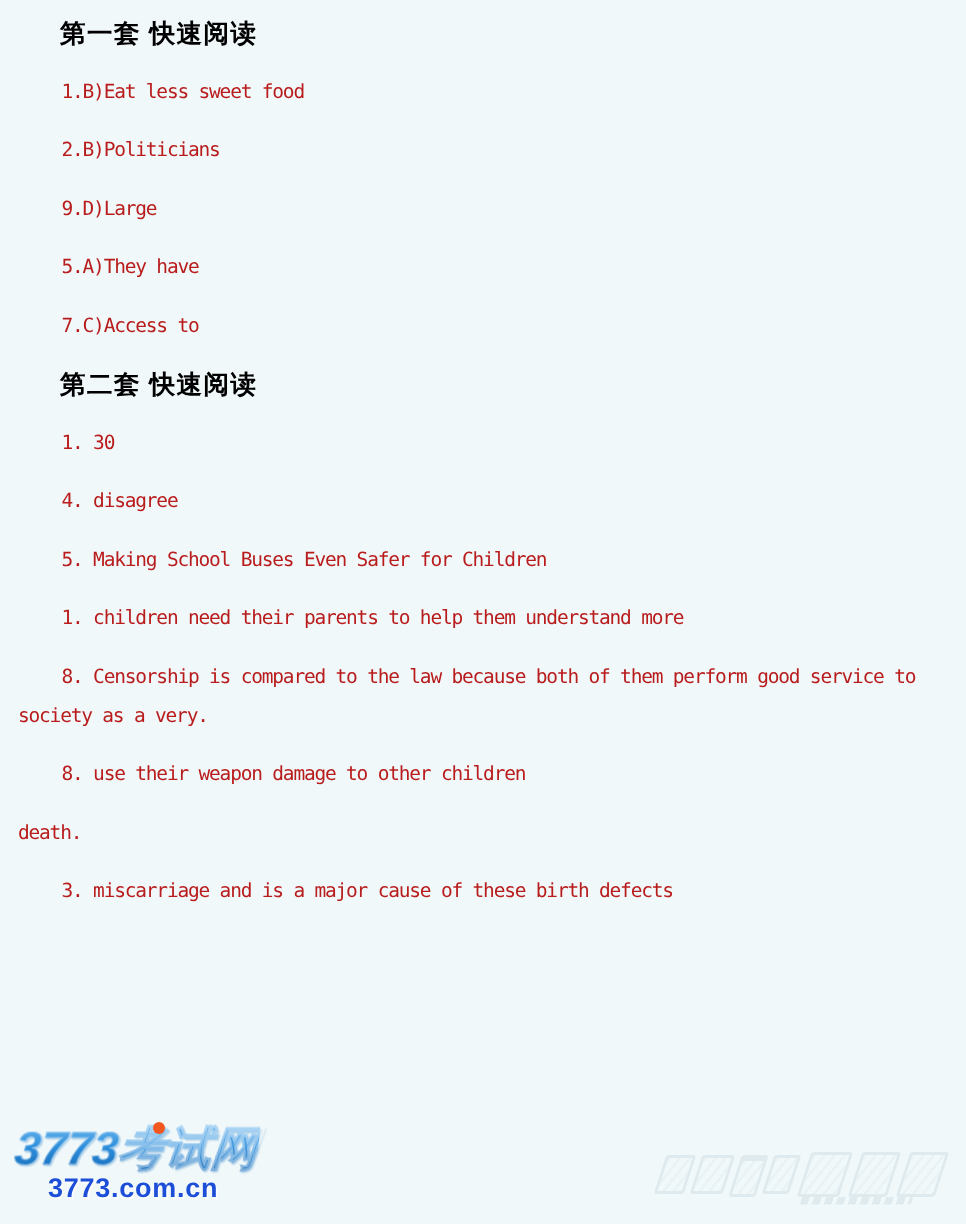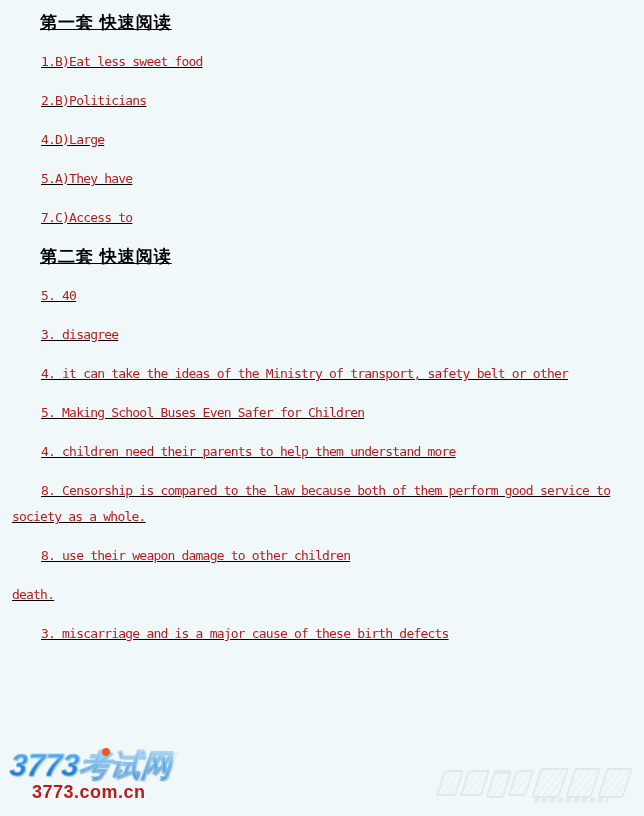--- a/index.html
+++ b/index.html
@@ -10,21 +10,20 @@
     background: #f0f8fa;
     overflow: hidden;
     font-family: "DejaVu Sans Mono", monospace;
   }
   .content {
     position: absolute;
     inset: 0;
     padding: 10px 8px 0 12px;
     z-index: 2;
     box-sizing: border-box;
-    text-decoration: underline;
   }
   .para { margin: 0 0 13px 0; }
   .ln {
     line-height: 26px;
     font-size: 13px;
     letter-spacing: -0.8px;
     color: #b91c1c;
     white-space: pre;
   }
   .first { text-indent: 29px; }
@@ -71,21 +70,21 @@
     border-radius: 50%;
     background: #f2571f;
     z-index: 3;
   }
   .wm-url {
     margin: -3px 0 0 22px;
     font-family: "Liberation Sans", sans-serif;
     font-weight: bold;
     font-size: 18px;
     letter-spacing: 0.5px;
-    color: #b91c1c;
+    color: #1d4ed8;
     text-shadow: 1px 1px 0 rgba(255,255,255,0.8);
     white-space: pre;
   }
   
   .wm-faint {
     position: absolute;
     left: 438px;
     top: 766px;
     width: 192px;
     height: 38px;
@@ -128,49 +127,48 @@
 
     <div class="heading para">第一套 快速阅读</div>
 
     <div class="para">
       <div class="ln first">1.B)Eat less sweet food</div>
     </div>
     <div class="para">
       <div class="ln first">2.B)Politicians</div>
     </div>
     <div class="para">
-      <div class="ln first">4.D)Large</div>
+      <div class="ln first">9.D)Large</div>
     </div>
     <div class="para">
       <div class="ln first">5.A)They have</div>
     </div>
     <div class="para">
       <div class="ln first">7.C)Access to</div>
     </div>
 
     <div class="heading para">第二套 快速阅读</div>
 
     <div class="para">
-      <div class="ln first">5. 40</div>
+      <div class="ln first">1. 30</div>
     </div>
     <div class="para">
-      <div class="ln first">3. disagree</div>
+      <div class="ln first">4. disagree</div>
     </div>
     <div class="para">
-      <div class="ln first">4. it can take the ideas of the Ministry of transport, safety belt or other</div>
     </div>
     <div class="para">
       <div class="ln first">5. Making School Buses Even Safer for Children</div>
     </div>
     <div class="para">
-      <div class="ln first">4. children need their parents to help them understand more</div>
+      <div class="ln first">1. children need their parents to help them understand more</div>
     </div>
     <div class="para">
       <div class="ln first">8. Censorship is compared to the law because both of them perform good service to</div>
-      <div class="ln cont">society as a whole.</div>
+      <div class="ln cont">society as a very.</div>
     </div>
     <div class="para">
       <div class="ln first">8. use their weapon damage to other children</div>
     </div>
     <div class="para">
       <div class="ln cont">death.</div>
     </div>
     <div class="para">
       <div class="ln first">3. miscarriage and is a major cause of these birth defects</div>
     </div>

